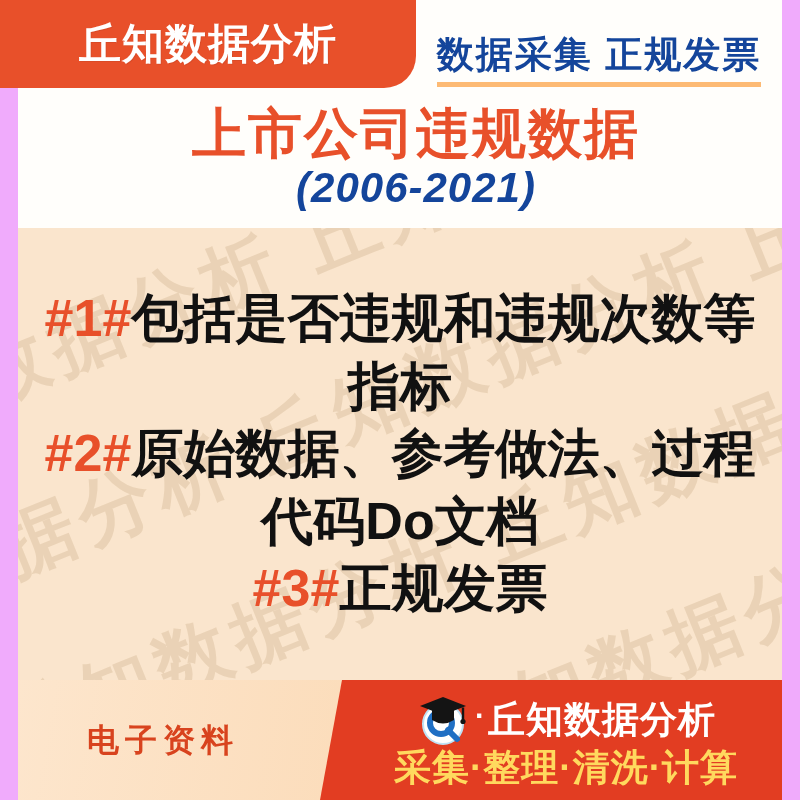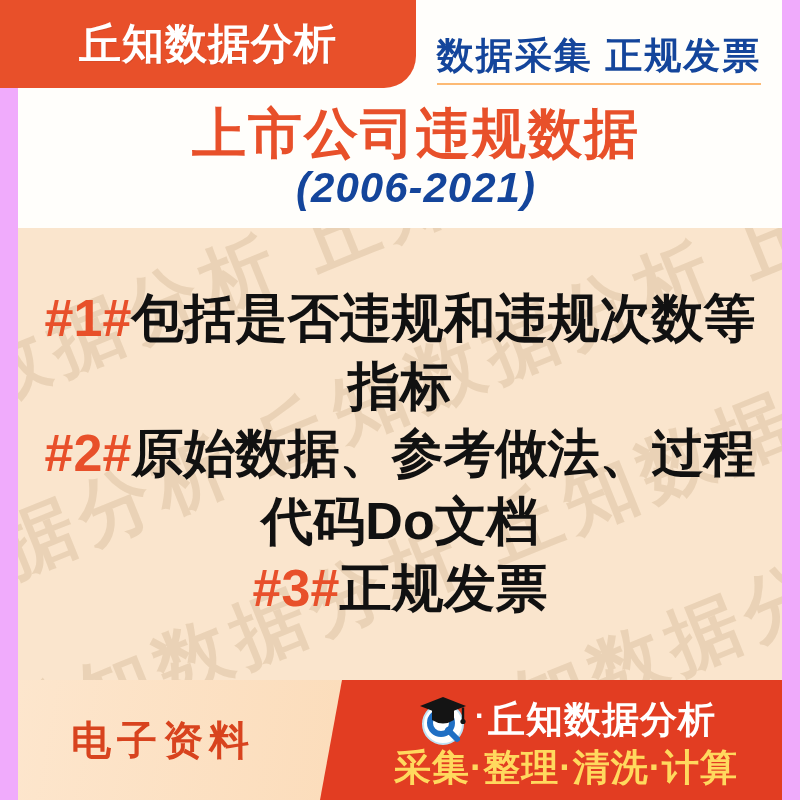--- a/index.html
+++ b/index.html
@@ -38,21 +38,21 @@
   
   .tagline-wrap{
     position:absolute;left:416px;top:0;right:18px;height:88px;
     display:flex;align-items:center;justify-content:center;
     z-index:4;
   }
   .tagline{
     color:#14459b;
     font-size:37px;font-weight:bold;letter-spacing:2px;
     white-space:nowrap;
-    border-bottom:2px solid #fdba74;
+    border-bottom:5px solid #fdba74;
     padding-bottom:2px;
     margin-top:28px;
   }
 
   
   .title-block{
     position:absolute;left:18px;right:18px;top:88px;height:140px;
     background:#fffefb;
     display:flex;flex-direction:column;align-items:center;justify-content:center;
     z-index:3;
@@ -115,21 +115,21 @@
     z-index:6;overflow:hidden;
     background:linear-gradient(100deg,#fde6cd 0%,#fbd9b4 60%,#f8cfa2 100%);
   }
   .footer-left{
     position:absolute;left:0;top:0;width:380px;height:100%;
     display:flex;flex-direction:column;align-items:center;justify-content:center;
     padding-right:90px;box-sizing:border-box;
   }
   .footer-left-line{
     color:#d8431e;
-    font-size:40px;font-weight:bold;letter-spacing:6px;
+    font-size:32px;font-weight:bold;letter-spacing:6px;
     line-height:1.32;white-space:nowrap;
   }
   .footer-right{
     position:absolute;top:0;right:0;width:470px;height:100%;
     background:#e23d22;
     clip-path:polygon(30px 0, 100% 0, 100% 100%, 8px 100%);
   }
   .fr-inner{
     position:absolute;left:46px;right:8px;top:0;bottom:0;
     display:flex;flex-direction:column;align-items:center;justify-content:center;

